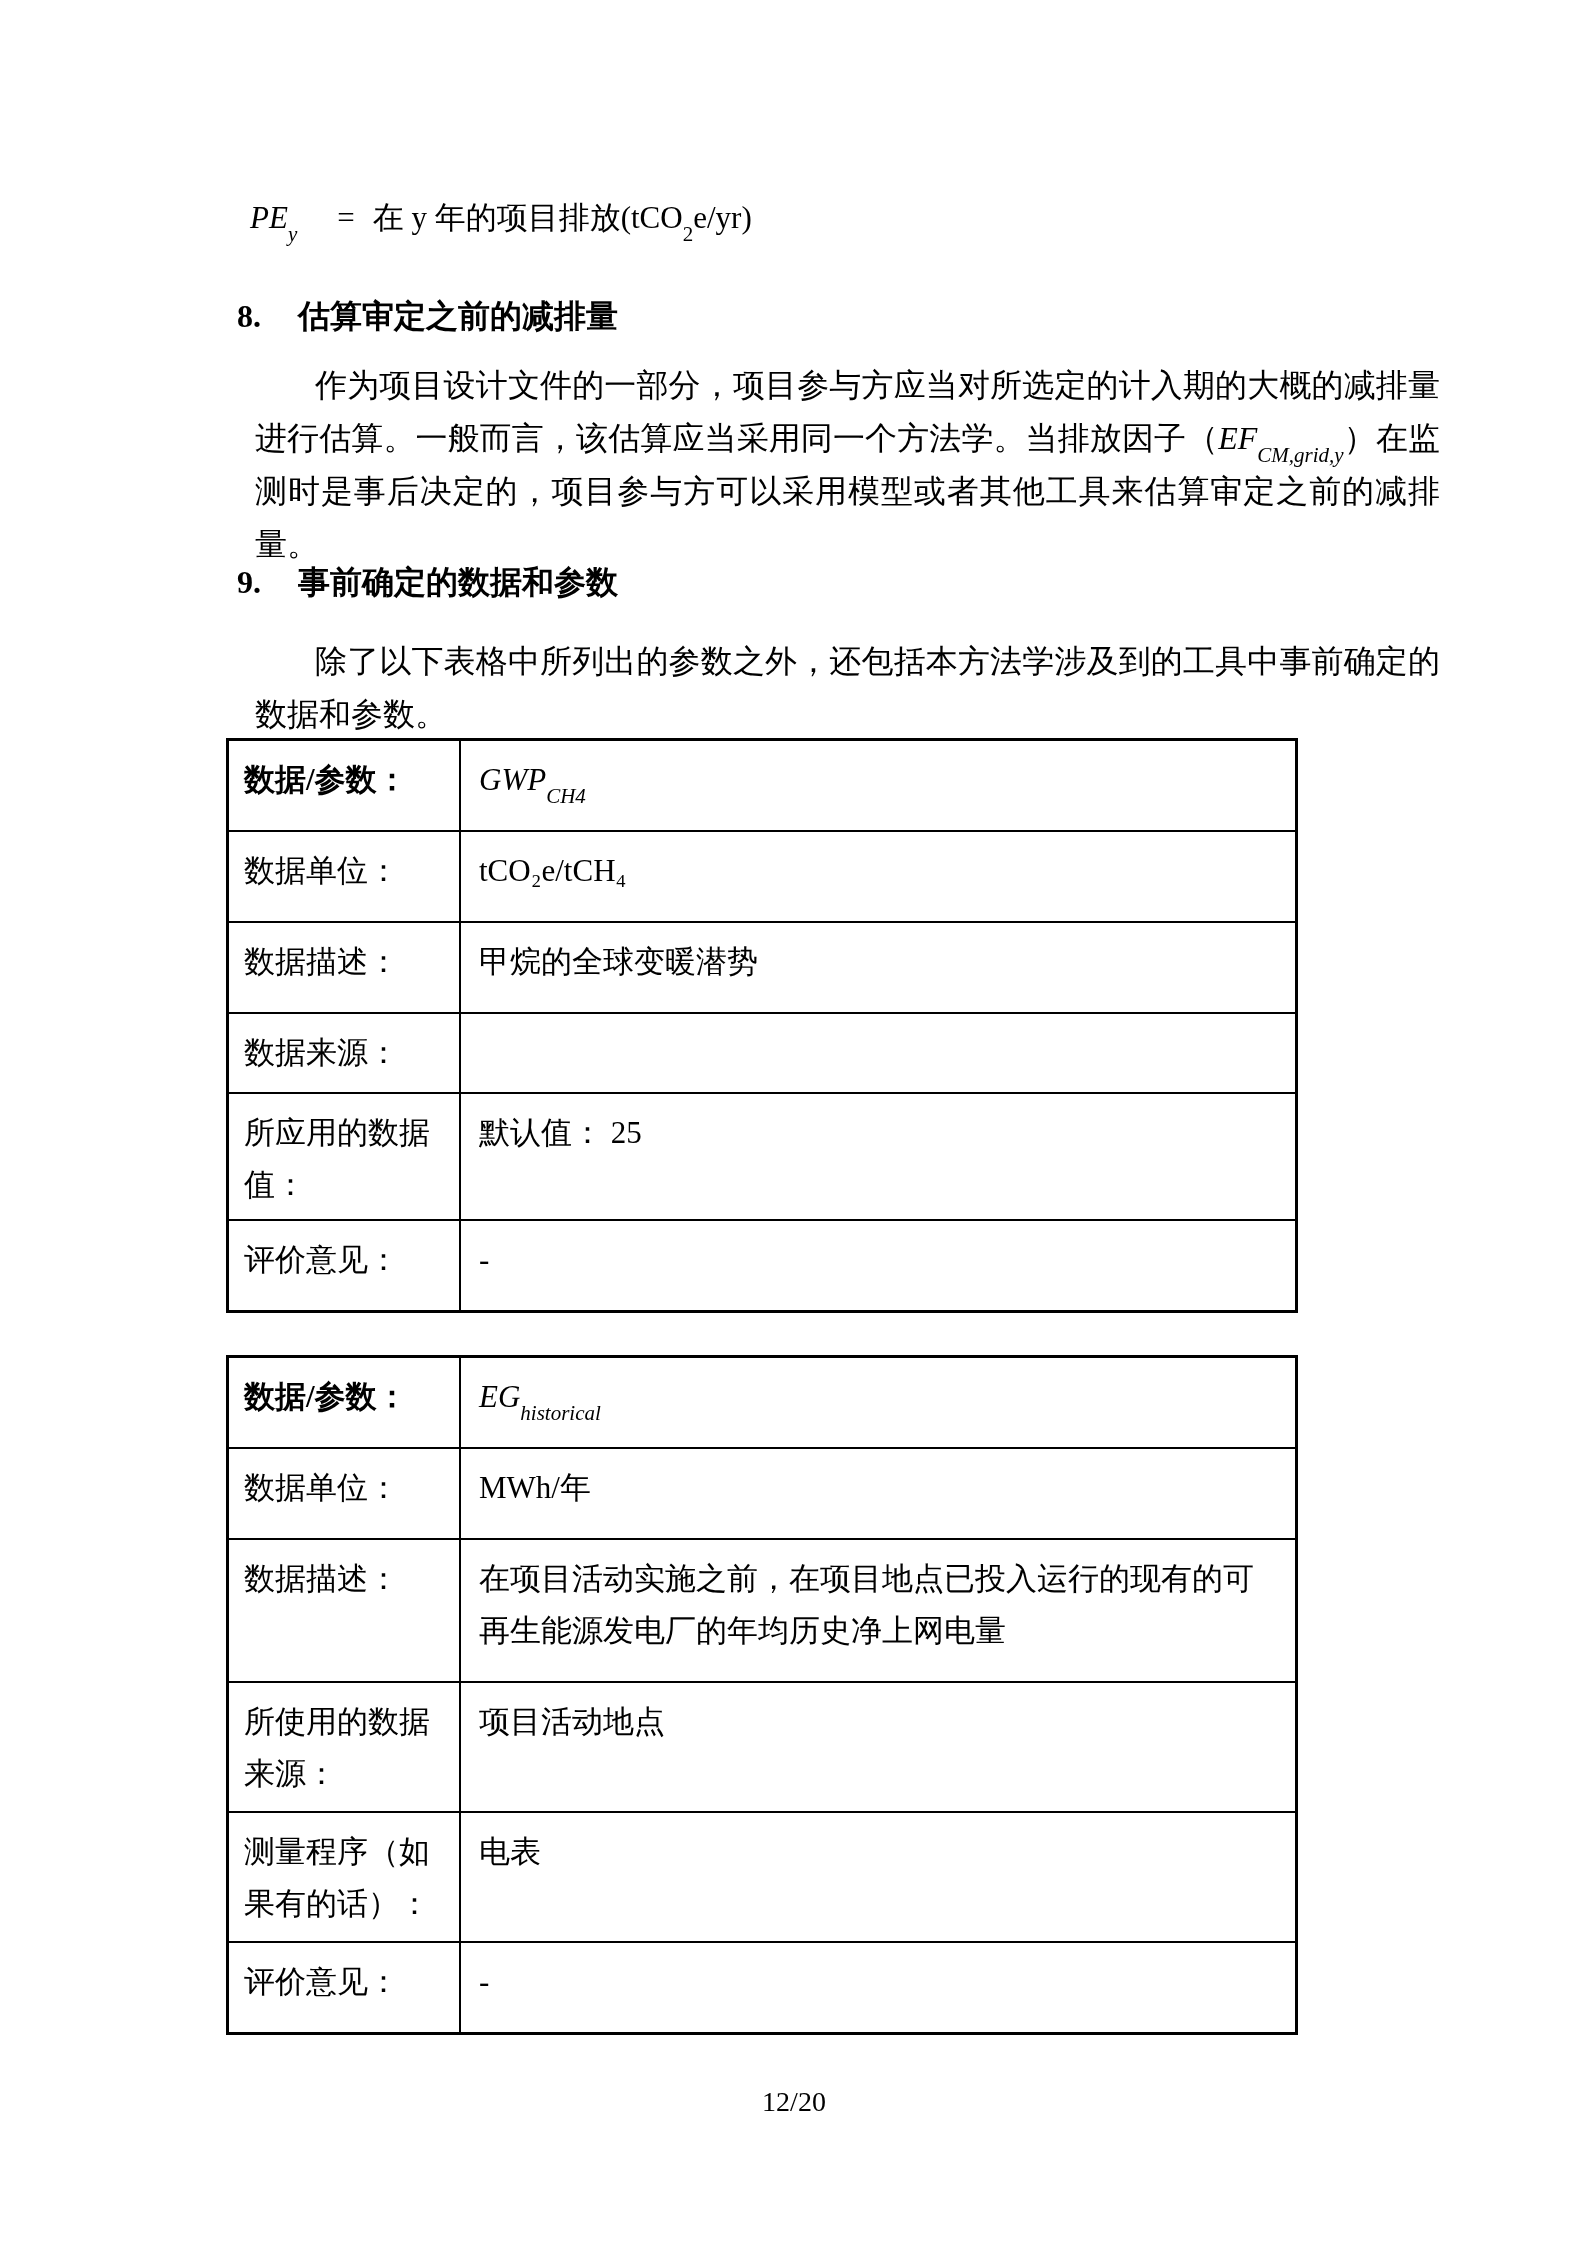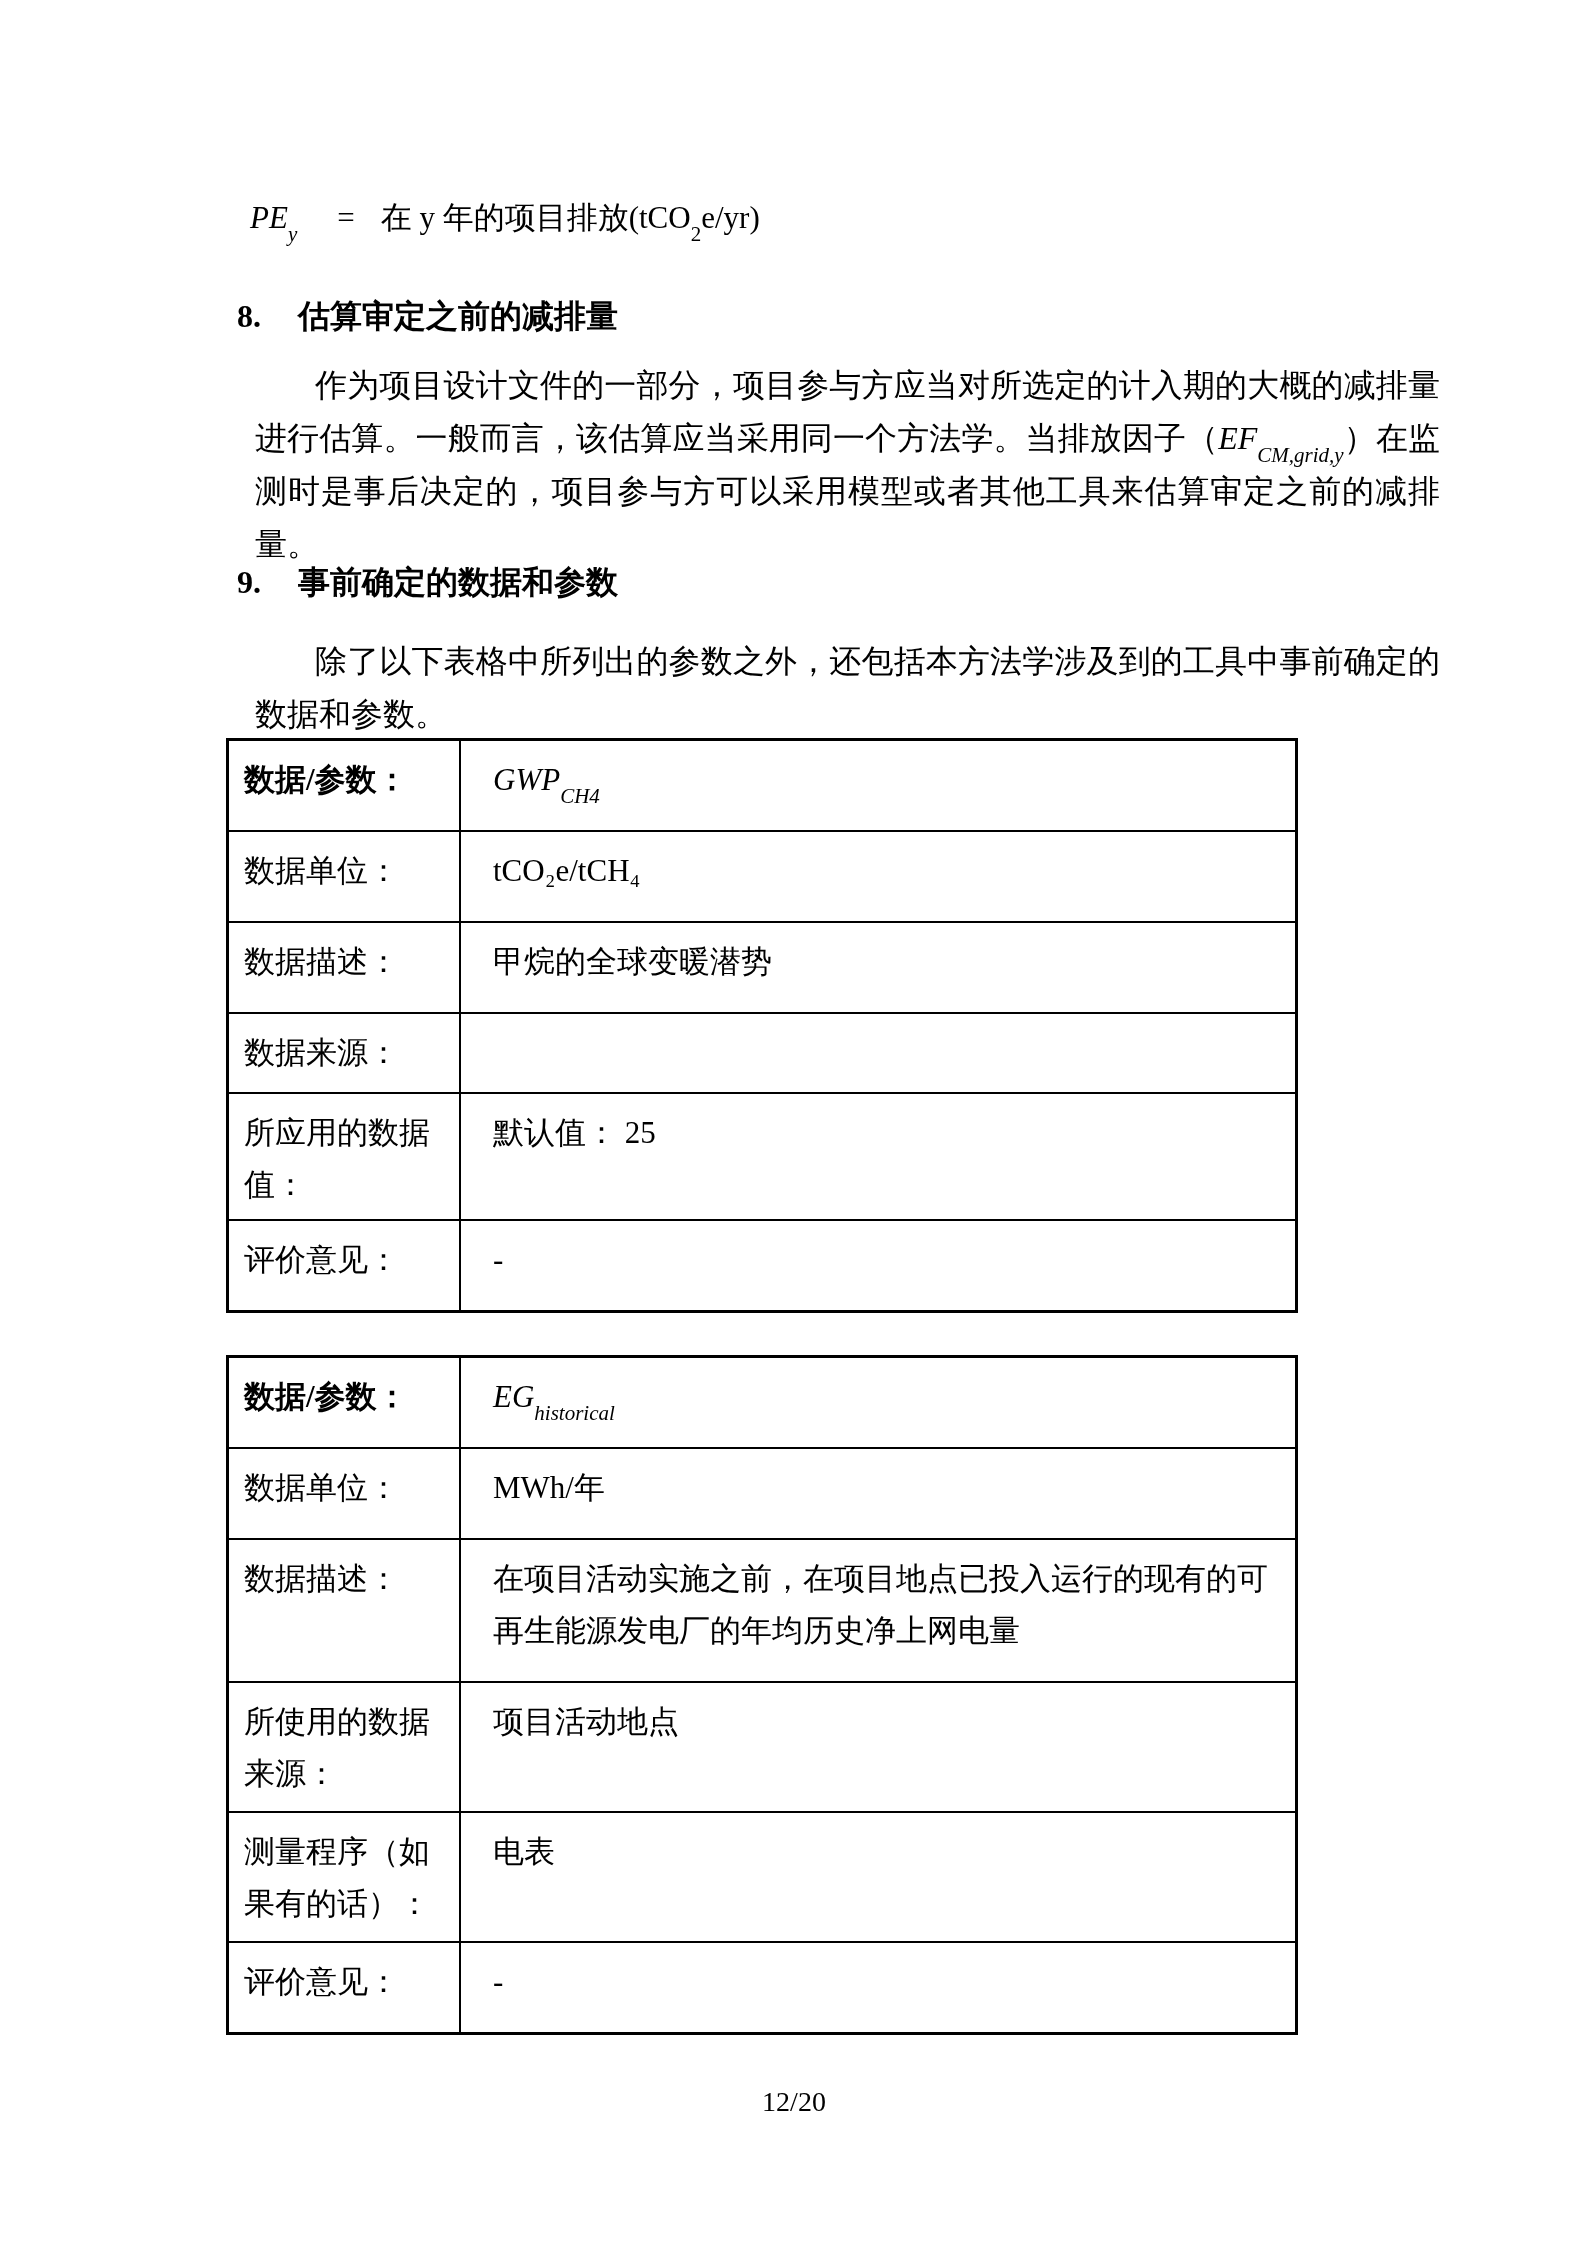--- a/index.html
+++ b/index.html
@@ -12,21 +12,21 @@
     overflow:hidden;
     margin:0 auto;
   }
   
   .formula{
     position:absolute;left:250px;top:196px;
     font-size:31px;line-height:44px;white-space:nowrap;
   }
   .f-lhs{font-style:italic;}
   .f-eq{margin-left:40px;}
-  .f-rhs{margin-left:26px;}
+  .f-rhs{margin-left:18px;}
   sub.small{font-size:21px;line-height:0;position:relative;top:6px;}
   
   .heading{
     position:absolute;left:237px;
     display:flex;font-weight:bold;font-size:32px;line-height:40px;
   }
   .h8{top:296px;}
   .h9{top:562px;}
   .h-num{width:61px;}
   
@@ -48,21 +48,21 @@
   .t1{top:738px;}
   .t2{top:1355px;}
   .trow{display:flex;box-sizing:border-box;border-top:2px solid #000;}
   .trow:first-child{border-top:none;}
   .tc{box-sizing:border-box;font-size:31px;line-height:52px;}
   .tc.label{
     width:232px;flex:0 0 232px;
     border-right:2px solid #000;
     padding:13px 10px 8px 15px;
   }
-  .tc.value{flex:1;padding:13px 14px 24px 18px;margin-left:14px;}
+  .tc.value{flex:1;padding:13px 14px 24px 18px;}
   .trow.th .tc.label{font-weight:bold;}
   
   .t1 .trow:nth-child(1){min-height:80px;}
   .t1 .trow:nth-child(2){min-height:81px;}
   .t1 .trow:nth-child(3){min-height:83px;}
   .t1 .trow:nth-child(4){min-height:80px;}
   .t1 .trow:nth-child(5){min-height:126px;}
   .t1 .trow:nth-child(6){min-height:84px;}
   
   .t2 .trow:nth-child(1){min-height:78px;}

